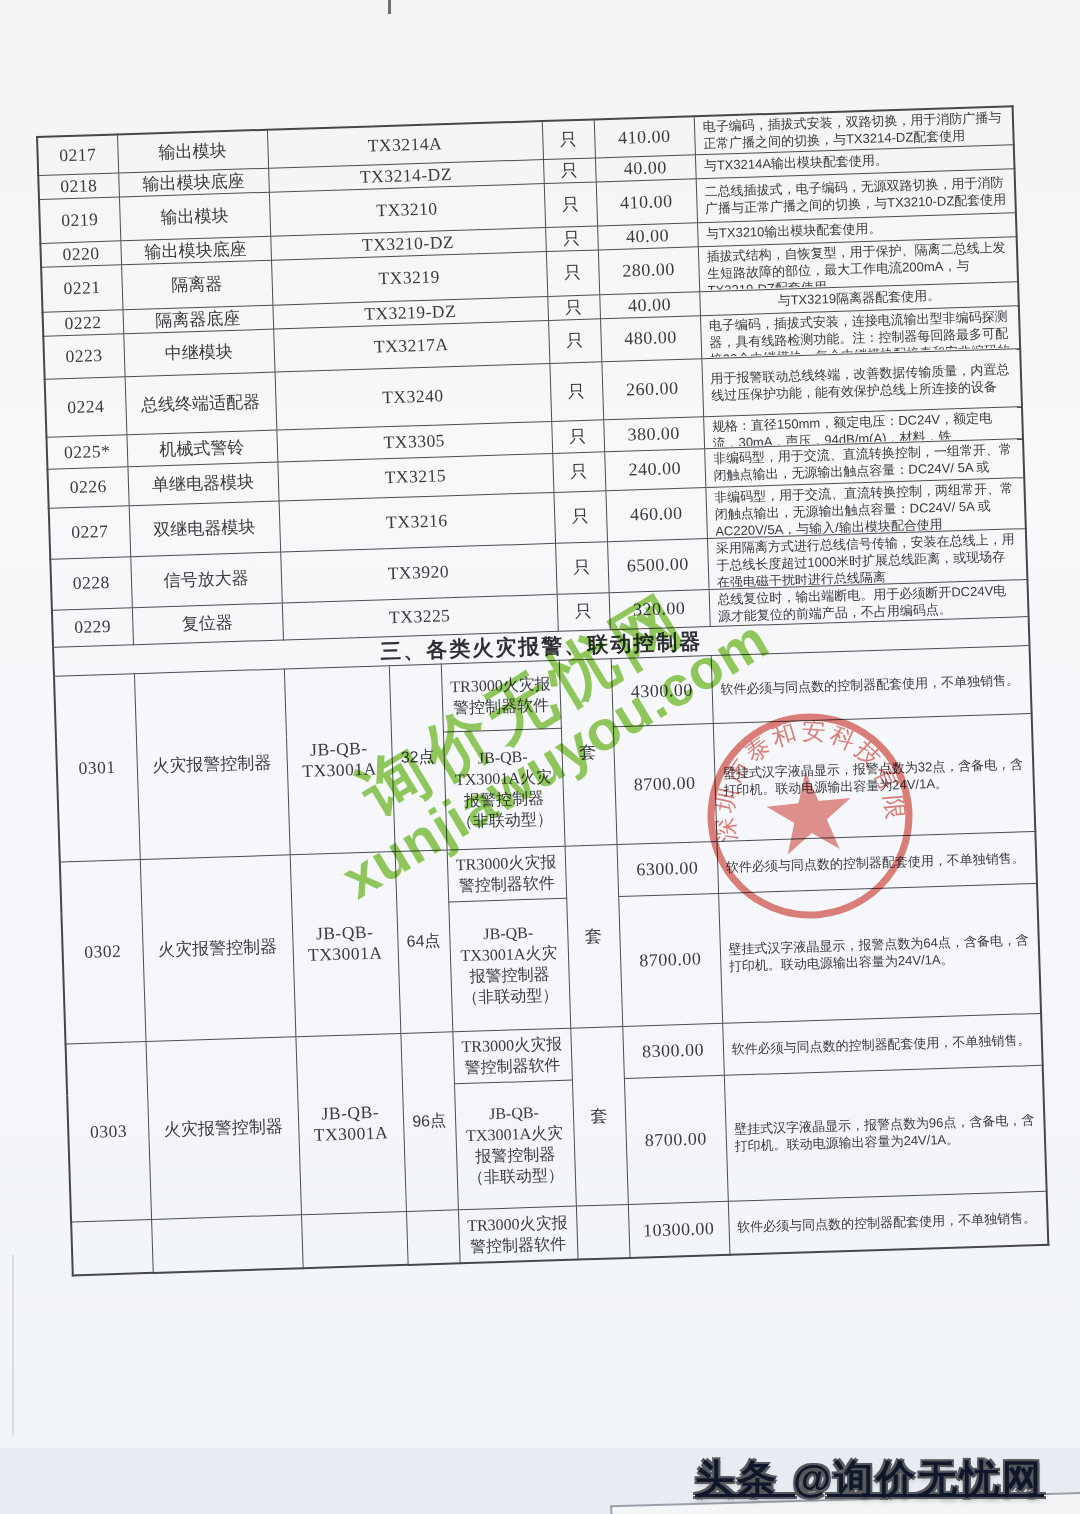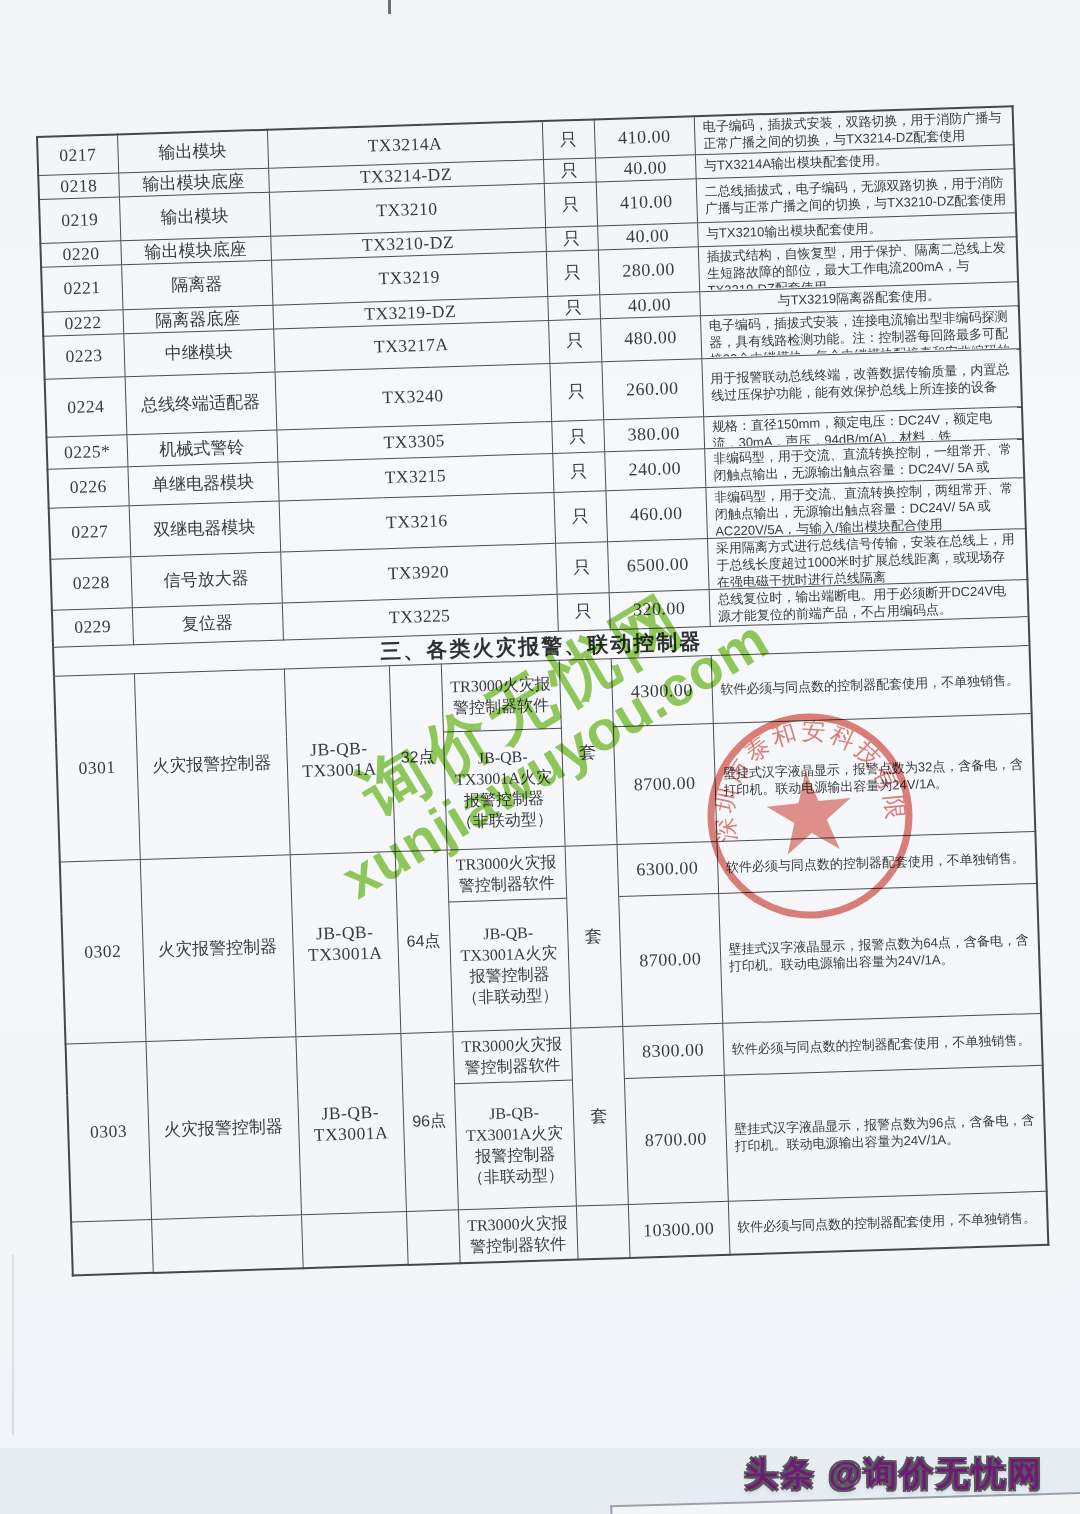--- a/index.html
+++ b/index.html
@@ -71,23 +71,24 @@
   }
   .watermark .l1{font-size:66px;letter-spacing:7px;}
   .watermark .l2{font-size:56px;letter-spacing:1px;}
   .stamp{
     position:absolute;left:704px;top:710px;width:212px;height:212px;
     opacity:.75;mix-blend-mode:multiply;pointer-events:none;
     transform:rotate(-6deg);
   }
   .credit{
     position:absolute;right:36px;top:1452px;
-    font-size:33px;font-weight:bold;letter-spacing:3px;
-    color:#701a75;
+    font-size:39px;font-weight:bold;letter-spacing:3px;
+    color:#0f172a;
     text-shadow:-2px -2px 0 #56585c,2px -2px 0 #56585c,-2px 2px 0 #56585c,2px 2px 0 #56585c,0 3px 5px rgba(40,40,40,.25);
+    text-decoration:underline;
   }
 </style>
 </head>
 <body>
 
 <div class="paper"></div>
 <div class="bottom-strip"></div>
 <div class="next-page"></div>
 <div class="page-edge"></div>
 <div class="scan-mark"></div>

